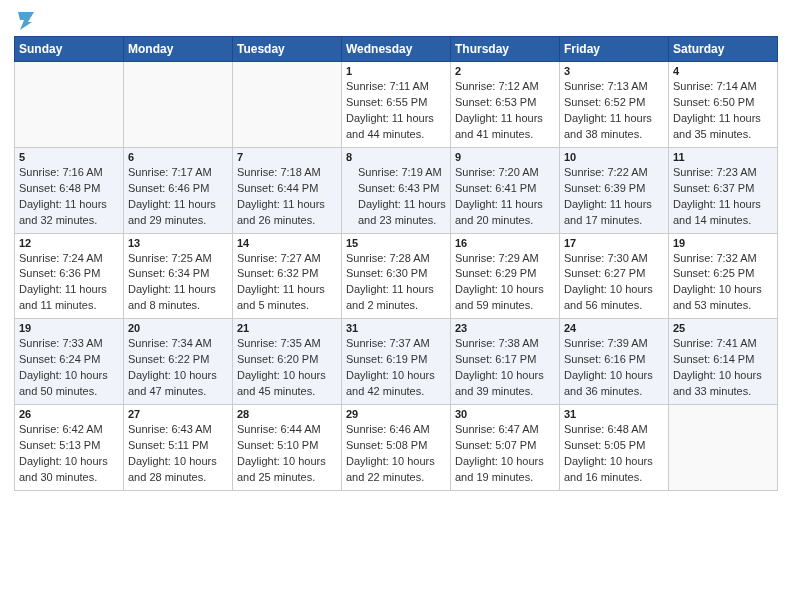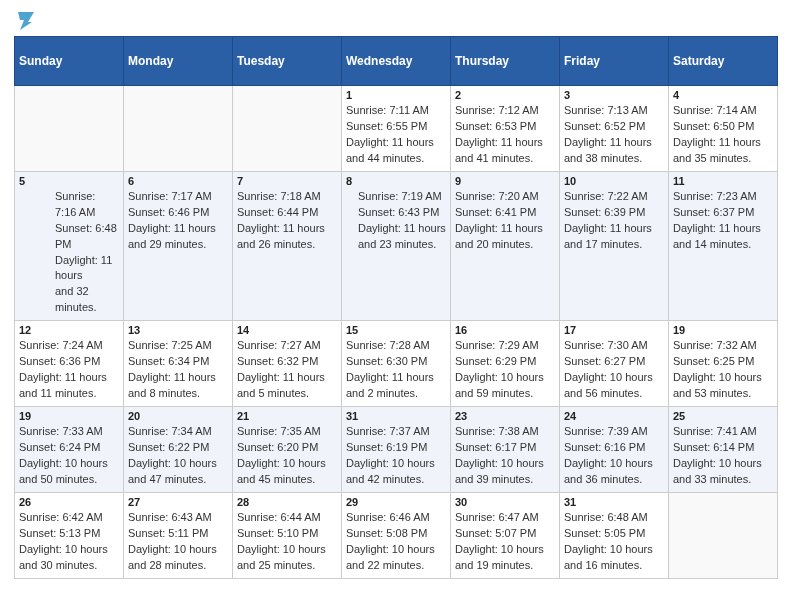--- a/index.html
+++ b/index.html
@@ -48,21 +48,21 @@
     .calendar {
       width: 100%;
       border-collapse: collapse;
       border: 1px solid #ccc;
     }
     .calendar th {
       background: #2a5fa5;
       color: #fff;
       font-size: 12px;
       font-weight: bold;
-      padding: 17px 4px;
+      padding: 5px 4px;
       text-align: left;
       border: 1px solid #1e4a8a;
     }
     .calendar td {
       width: 14.28%;
       vertical-align: top;
       padding: 3px 4px 4px 4px;
       border: 1px solid #ccc;
       font-size: 9.5px;
       color: #333;
@@ -162,21 +162,21 @@
             <span class="day-number">4</span>
             <div class="day-info" style="white-space: pre-line;">Sunrise: 7:14 AM
 Sunset: 6:50 PM
 Daylight: 11 hours
 and 35 minutes.</div>
           </td>
         </tr>
         <tr class="row-2">
           <td>
             <span class="day-number">5</span>
-            <div class="day-info" style="white-space: pre-line; margin-left: 36px;">Sunrise: 7:16 AM
+            <div class="day-info" style="white-space: pre-line;">Sunrise: 7:16 AM
 Sunset: 6:48 PM
 Daylight: 11 hours
 and 32 minutes.</div>
           </td>
           <td>
             <span class="day-number">6</span>
             <div class="day-info" style="white-space: pre-line;">Sunrise: 7:17 AM
 Sunset: 6:46 PM
 Daylight: 11 hours
 and 29 minutes.</div>

